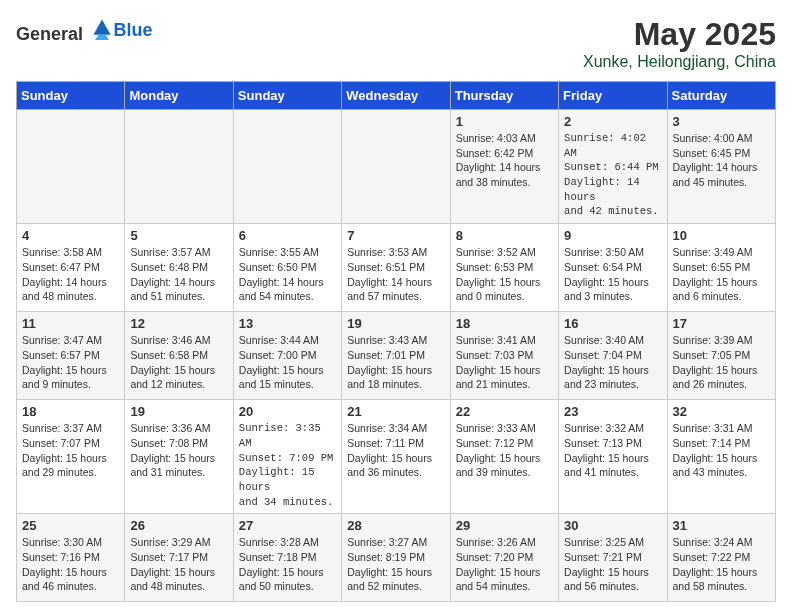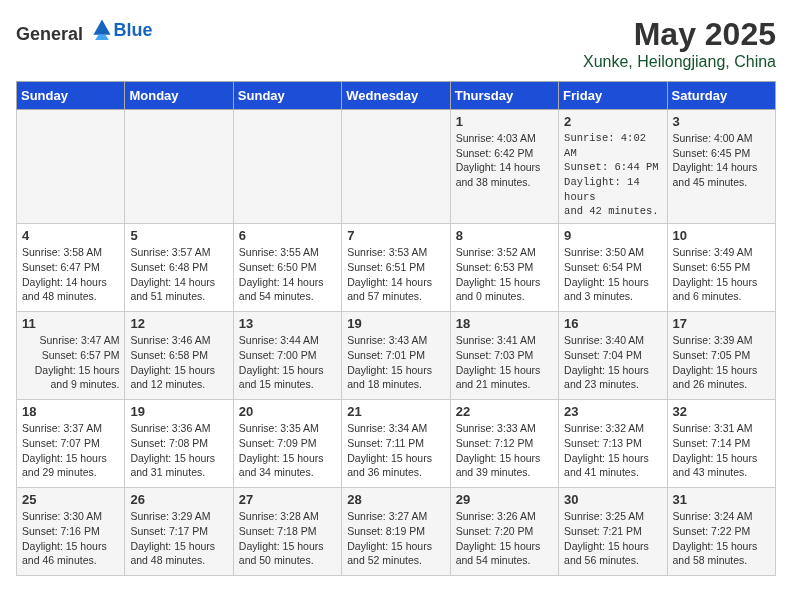--- a/index.html
+++ b/index.html
@@ -200,21 +200,21 @@
           <span class="day-number">10</span>
           <div class="day-info" style="white-space: pre-line;">Sunrise: 3:49 AM
 Sunset: 6:55 PM
 Daylight: 15 hours
 and 6 minutes.</div>
         </td>
       </tr>
       <tr>
         <td>
           <span class="day-number">11</span>
-          <div class="day-info" style="white-space: pre-line; text-align: right;">Sunrise: 3:47 AM
+          <div class="day-info" style="white-space: pre-line;">Sunrise: 3:47 AM
 Sunset: 6:57 PM
 Daylight: 15 hours
 and 9 minutes.</div>
         </td>
         <td>
           <span class="day-number">12</span>
           <div class="day-info" style="white-space: pre-line;">Sunrise: 3:46 AM
 Sunset: 6:58 PM
 Daylight: 15 hours
 and 12 minutes.</div>
@@ -265,21 +265,21 @@
         </td>
         <td>
           <span class="day-number">19</span>
           <div class="day-info" style="white-space: pre-line;">Sunrise: 3:36 AM
 Sunset: 7:08 PM
 Daylight: 15 hours
 and 31 minutes.</div>
         </td>
         <td>
           <span class="day-number">20</span>
-          <div class="day-info" style="white-space: pre-line;">Sunrise: 3:35 AM
+          <div class="day-info" style="white-space: pre-line; font-family: Liberation Mono, monospace;">Sunrise: 3:35 AM
 Sunset: 7:09 PM
 Daylight: 15 hours
 and 34 minutes.</div>
         </td>
         <td>
           <span class="day-number">21</span>
           <div class="day-info" style="white-space: pre-line;">Sunrise: 3:34 AM
 Sunset: 7:11 PM
 Daylight: 15 hours
 and 36 minutes.</div>

